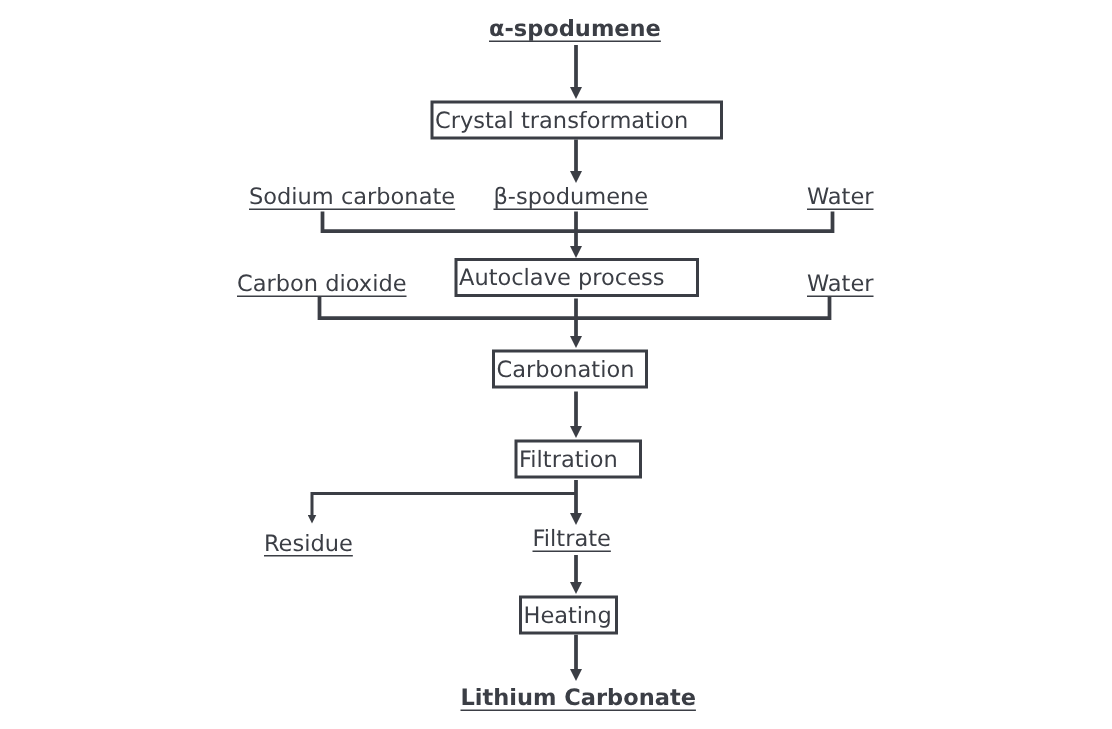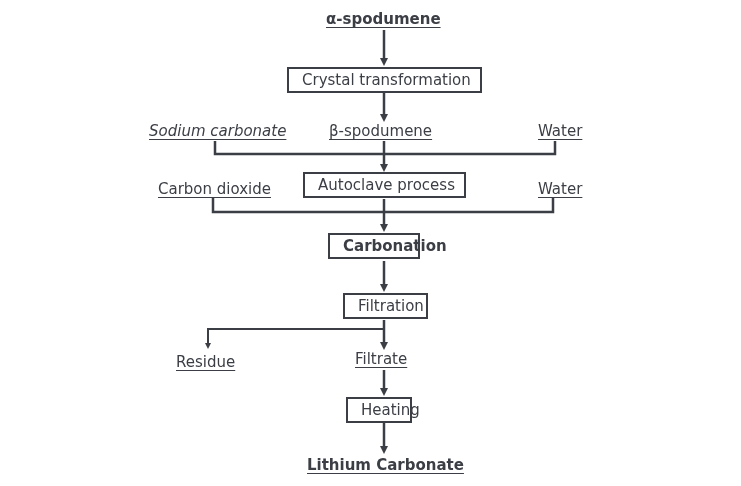--- a/index.html
+++ b/index.html
@@ -2,21 +2,21 @@
 <html><head>
 <meta charset="utf-8">
 <style>
   html, body { margin:0; padding:0; background:#ffffff; }
   body { width:741px; height:486px; position:relative; overflow:hidden;
          font-family:"DejaVu Sans", sans-serif; color:#3b3e45; }
   .lbl { position:absolute; font-size:15px; line-height:18px; white-space:nowrap;
          text-decoration:underline; text-underline-offset:3px; text-decoration-thickness:1px; }
   .bold { font-weight:bold; }
   .box { position:absolute; border:2px solid #3b3e45; font-size:15px; line-height:20px;
-         padding:1px 13px; white-space:nowrap; background:#fff; box-sizing:border-box; text-align:right; }
+         padding:1px 1px; white-space:nowrap; background:#fff; box-sizing:border-box; text-align:left; }
   svg { position:absolute; left:0; top:0; }
 </style>
 </head>
 <body>
 
 <svg width="741" height="486">
   <defs>
     <marker id="ah" markerWidth="8" markerHeight="8" refX="4" refY="4" orient="auto" markerUnits="userSpaceOnUse">
       <path d="M0,0 L8,4 L0,8 z" fill="#3b3e45"></path>
     </marker>
@@ -38,30 +38,30 @@
     <polyline stroke-width="2" points="384,329 208,329 208,346" marker-end="url(#ahs)"></polyline>
     <line x1="384" y1="370" x2="384" y2="392" marker-end="url(#ah)"></line>
     <line x1="384" y1="423" x2="384" y2="450" marker-end="url(#ah)"></line>
   </g>
 </svg>
 
 <div class="lbl bold" style="left:326px; top:10px;">α-spodumene</div>
 
 <div class="box" style="left:287px; top:67px; width:195px;">Crystal transformation</div>
 
-<div class="lbl" style="left:149px; top:122px;font-style:italic;">Sodium carbonate</div>
+<div class="lbl" style="left:166px; top:122px;">Sodium carbonate</div>
 <div class="lbl" style="left:329px; top:122px;text-align:center;">β-spodumene</div>
 <div class="lbl" style="left:538px; top:122px;">Water</div>
 
 <div class="box" style="left:303px; top:172px; width:163px;">Autoclave process</div>
 
 <div class="lbl" style="left:158px; top:180px;text-decoration:underline;">Carbon dioxide</div>
 <div class="lbl" style="left:538px; top:180px;">Water</div>
 
-<div class="box" style="left:328px; top:233px; width:92px;font-weight:bold;">Carbonation</div>
+<div class="box" style="left:328px; top:233px; width:104px;">Carbonation</div>
 
 <div class="box" style="left:343px; top:293px; width:85px;">Filtration</div>
 
 <div class="lbl" style="left:176px; top:353px;">Residue</div>
 <div class="lbl" style="left:355px; top:350px;">Filtrate</div>
 
 <div class="box" style="left:346px; top:397px; width:66px;">Heating</div>
 
 <div class="lbl bold" style="left:307px; top:456px;">Lithium Carbonate</div>
 

